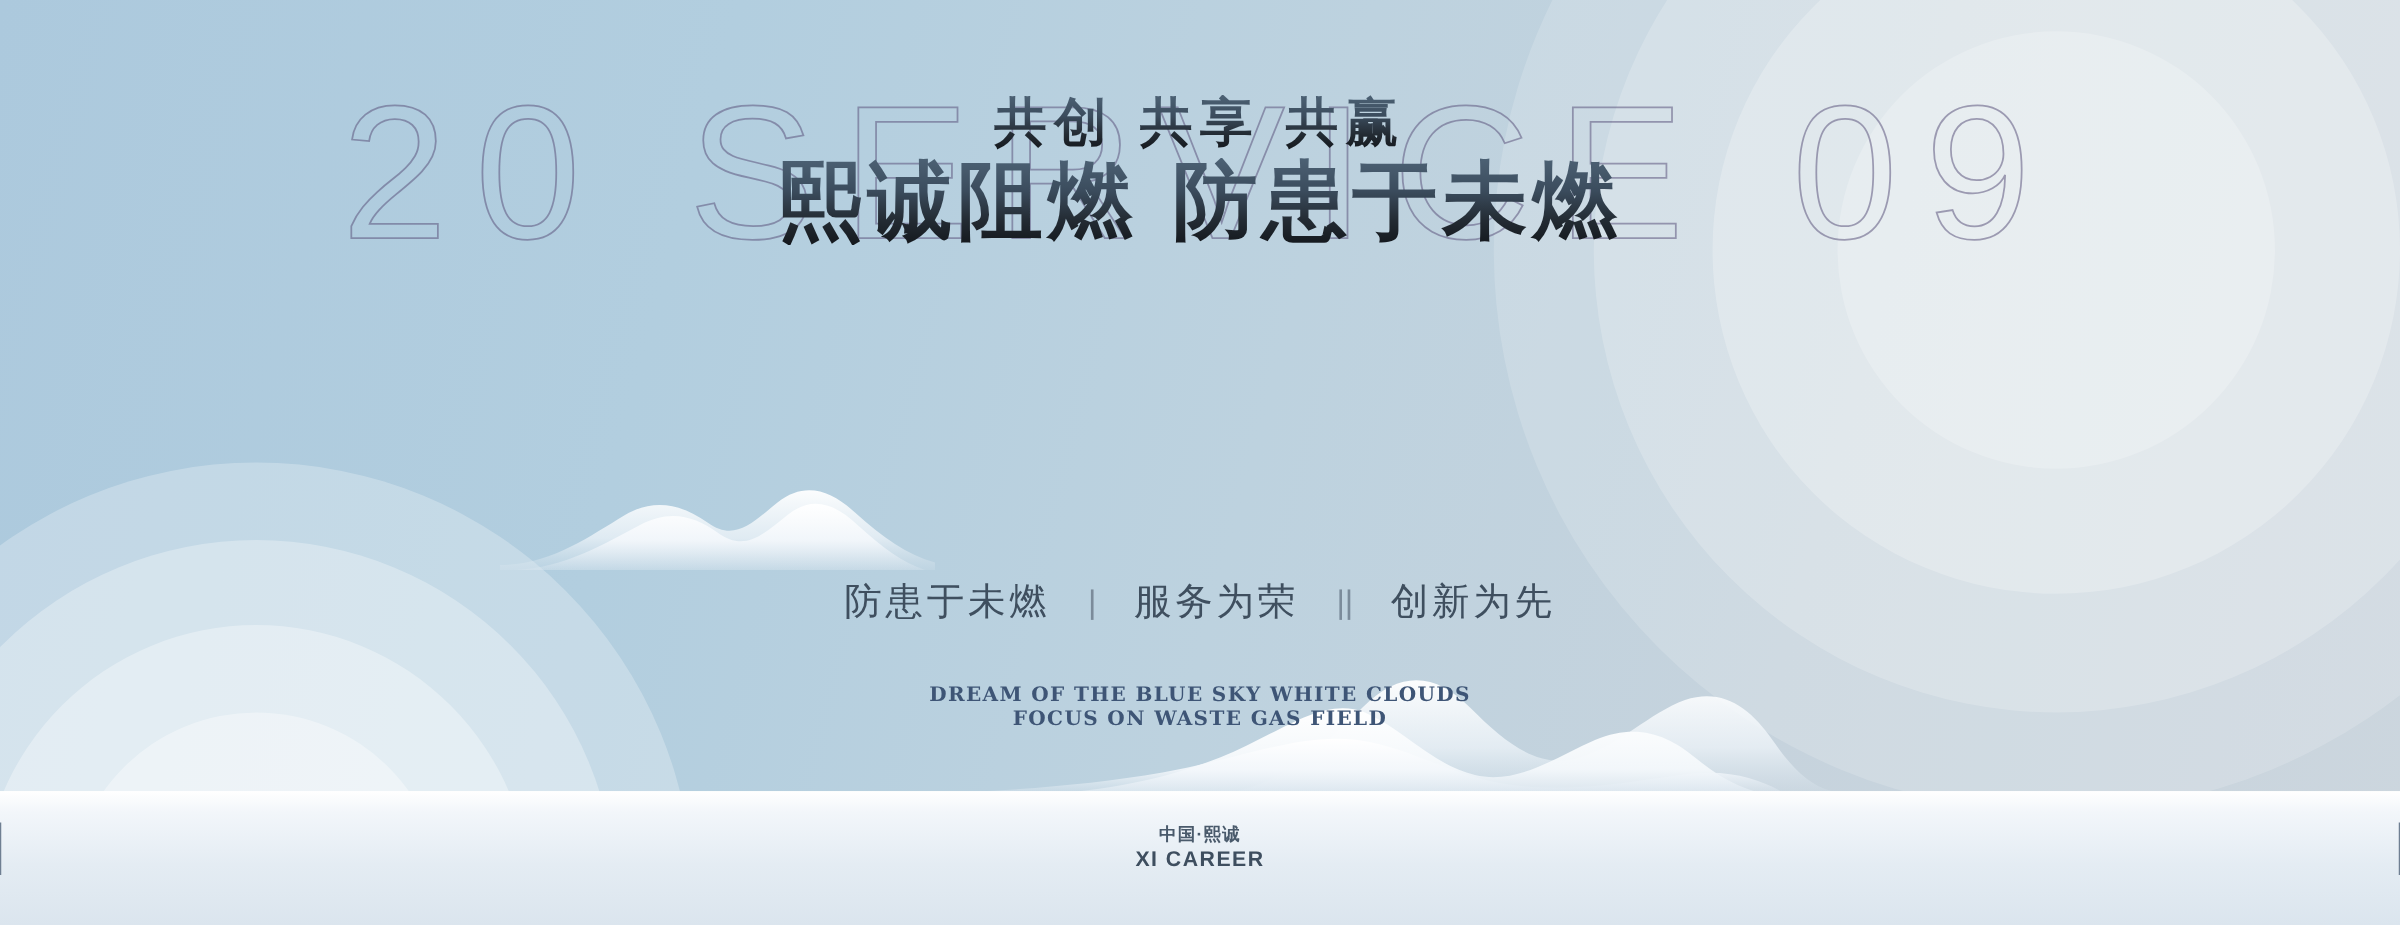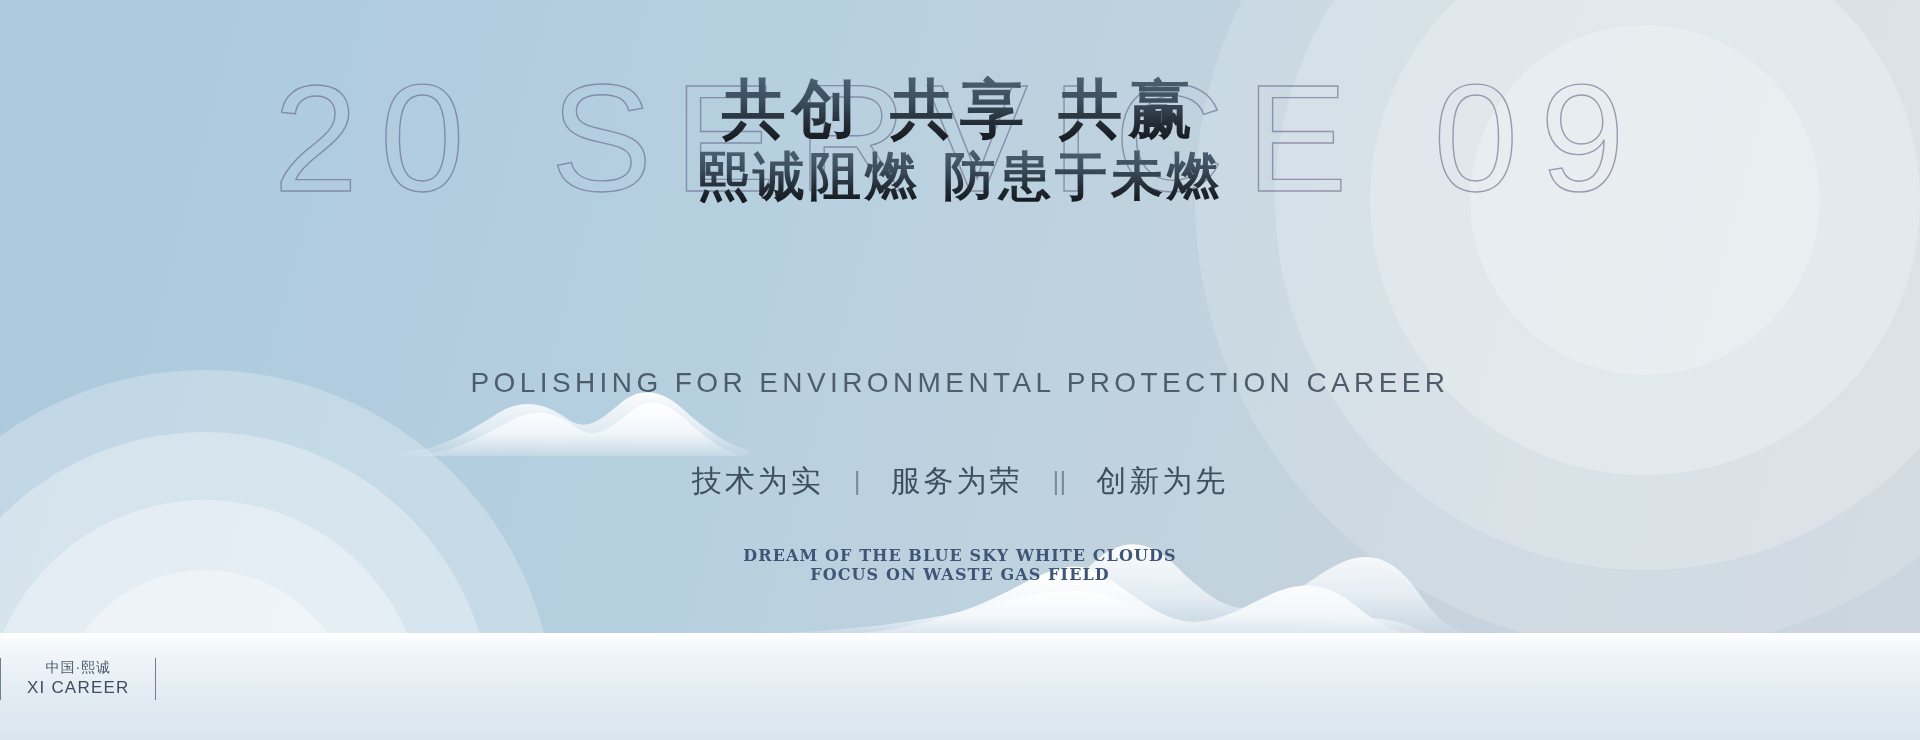--- a/index.html
+++ b/index.html
@@ -62,22 +62,22 @@
   .hl-line{
     font-family:"DejaVu Serif","Liberation Serif",serif;
     font-weight:700;
     line-height:1.04;
     white-space:nowrap;
     background:linear-gradient(180deg,#4d6275 0%,#3b4c5d 38%,#232b33 72%,#14181d 100%);
     -webkit-background-clip:text;background-clip:text;
     color:transparent;
     -webkit-text-fill-color:transparent;
   }
-  .hl-1{font-size:64px;letter-spacing:6px;}
-  .hl-2{font-size:52px;letter-spacing:4px;margin-top:6px;}
+  .hl-1{font-size:42px;letter-spacing:6px;}
+  .hl-2{font-size:68px;letter-spacing:4px;margin-top:6px;}
 
   
   .tagline{
     position:absolute;left:0;right:0;top:367px;text-align:center;
     font-size:28px;font-weight:400;letter-spacing:4.4px;
     color:#4e5d6c;white-space:nowrap;
   }
 
   
   .values{
@@ -104,21 +104,21 @@
   }
   .sub-1{font-size:16px;letter-spacing:1.1px;}
   .sub-2{font-size:16px;letter-spacing:1.1px;margin-top:6px;}
 
   
   .clouds{position:absolute;left:0;top:0;width:1920px;height:740px;pointer-events:none;}
 
   
   .brandmark{
     position:absolute;left:0;right:0;top:658px;
-    display:flex;justify-content:flex-start;align-items:center;gap:26px;
+    display:flex;justify-content:space-between;align-items:center;gap:26px;font-weight:bold;
   }
   .brand-bar{width:1px;height:42px;background:#6f7f92;}
   .brand-texts{text-align:center;line-height:1.35;}
   .brand-cn{font-size:14px;letter-spacing:1px;color:#4a5a6b;}
   .brand-en{font-size:17px;letter-spacing:1.2px;color:#3e4e5f;}
 </style>
 </head>
 <body>
 
 <div class="banner">
@@ -180,24 +180,23 @@
   </svg>
 
   <div class="ground"></div>
   <div class="ground-line"></div>
 
   <div class="headline">
     <div class="hl-line hl-1">共创 共享 共赢</div>
     <div class="hl-line hl-2">熙诚阻燃 防患于未燃</div>
   </div>
 
-  <div class="tagline">POLISHING FOR ENVIRONMENTAL PROTECTION CAREER</div>
 
   <div class="values">
-    <span class="value-item">技术为实</span>
+    <span class="value-item">防患于未燃</span>
     <span class="value-sep">|</span>
     <span class="value-item">服务为荣</span>
     <span class="value-sep">|</span>
     <span class="value-sep">|</span>
     <span class="value-item">创新为先</span>
   </div>
 
   <div class="sublines">
     <div class="subline sub-2">DREAM OF THE BLUE SKY WHITE CLOUDS</div>
     <div class="subline sub-1">FOCUS ON WASTE GAS FIELD</div>

